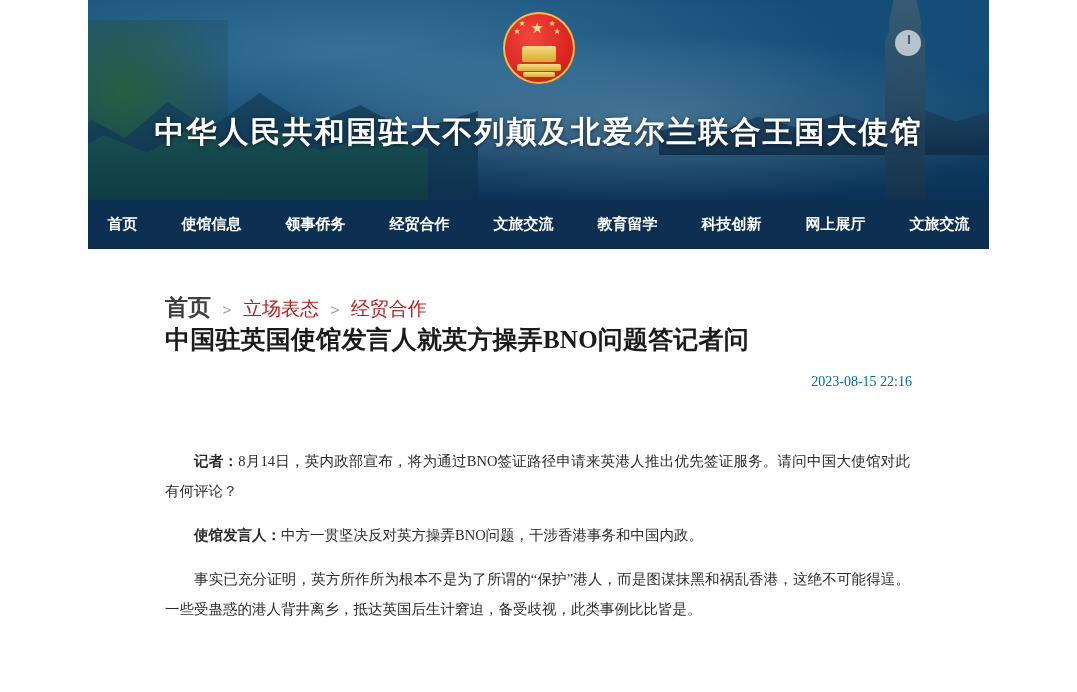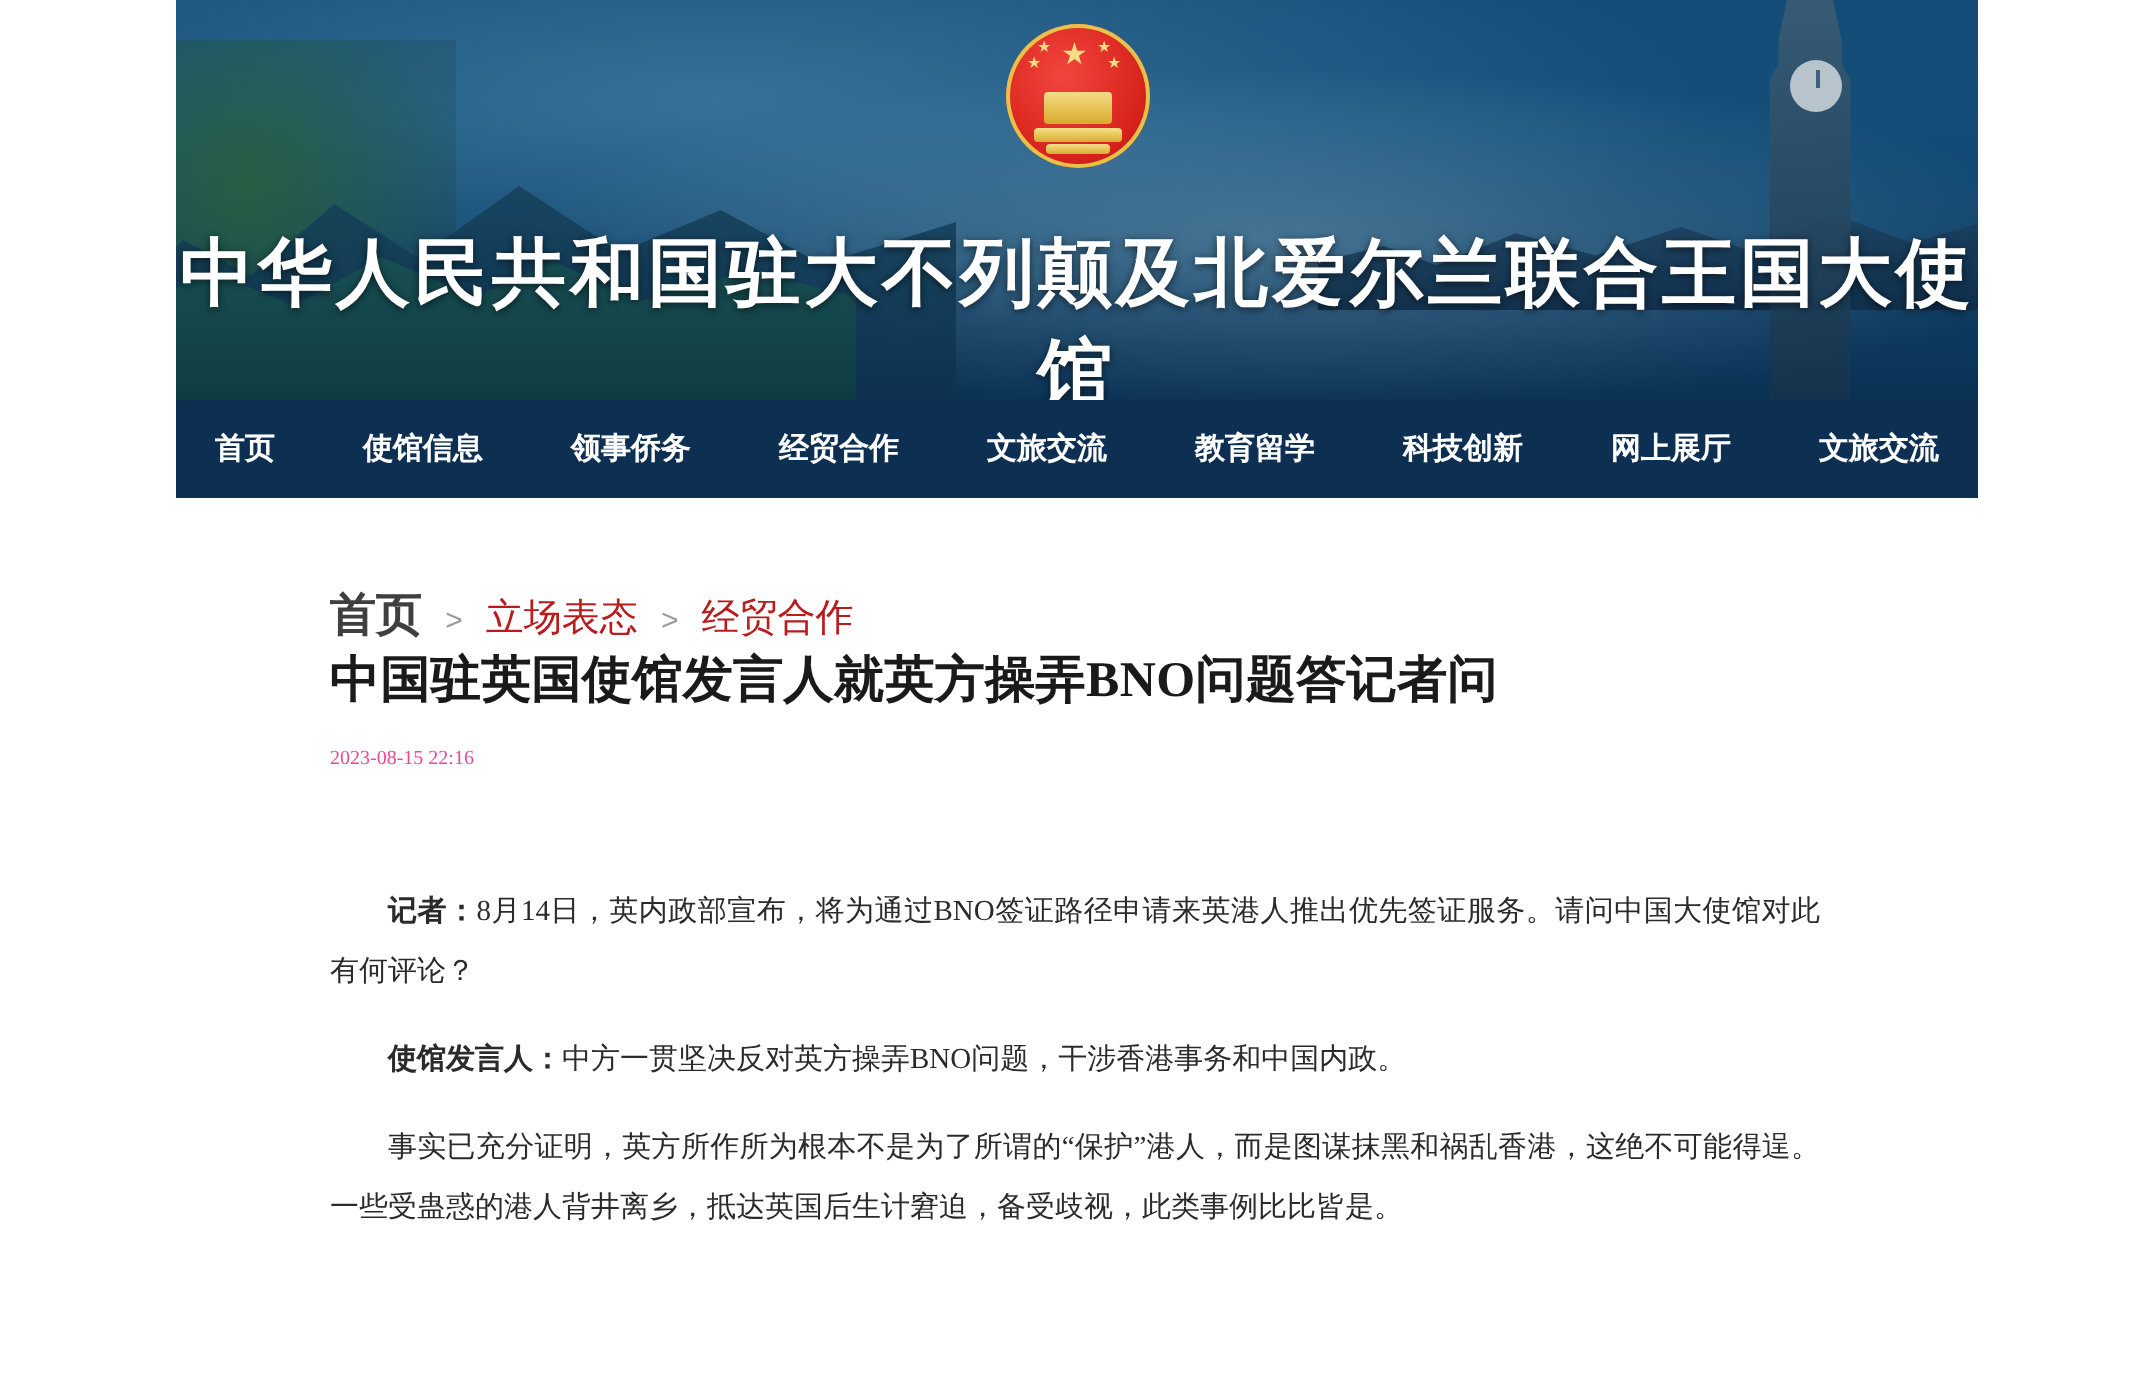--- a/index.html
+++ b/index.html
@@ -145,21 +145,21 @@
   .emblem .s3 { left: 52px; top: 14px; }
   .emblem .s4 { left: 57px; top: 22px; }
 
   .banner-title-cn {
     position: absolute;
     left: 0; right: 0;
     top: 112px;
     text-align: center;
     color: #ffffff;
     font-family: "Liberation Serif", serif;
-    font-size: 37px;
+    font-size: 30px;
     font-weight: bold;
     letter-spacing: 2px;
     text-shadow: 0 1px 4px rgba(0,0,0,.6);
   }
   .banner-title-en {
     position: absolute;
     left: 0; right: 0;
     top: 148px;
     text-align: center;
     color: #f3f6f9;
@@ -230,23 +230,24 @@
   }
   .article-title {
     font-size: 25px;
     color: #1a1a1a;
     font-family: "Liberation Serif", serif;
     font-weight: bold;
     letter-spacing: .2px;
   }
   .article-date {
     margin-top: 18px;
-    font-size: 10px;
-    color: #ec4899;
-    font-family: "Liberation Serif", serif;
+    font-size: 14px;
+    color: #0369a1;
+    font-family: "Liberation Serif", serif;
+    text-align: right;
   }
   .article-body {
     margin-top: 56px;
     width: 745px;
   }
   .article-body p {
     margin: 0 0 14px 0;
     font-size: 14.5px;
     line-height: 30px;
     color: #2b2b2b;

